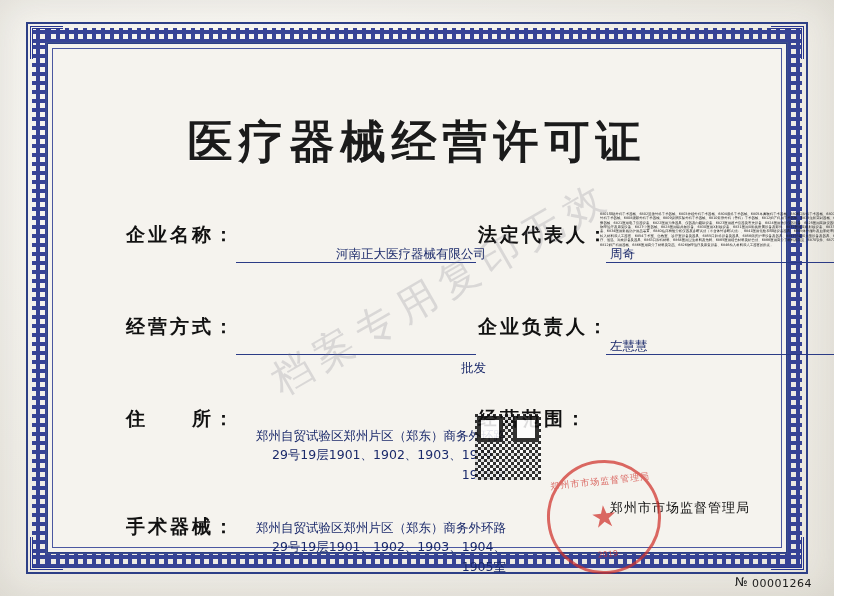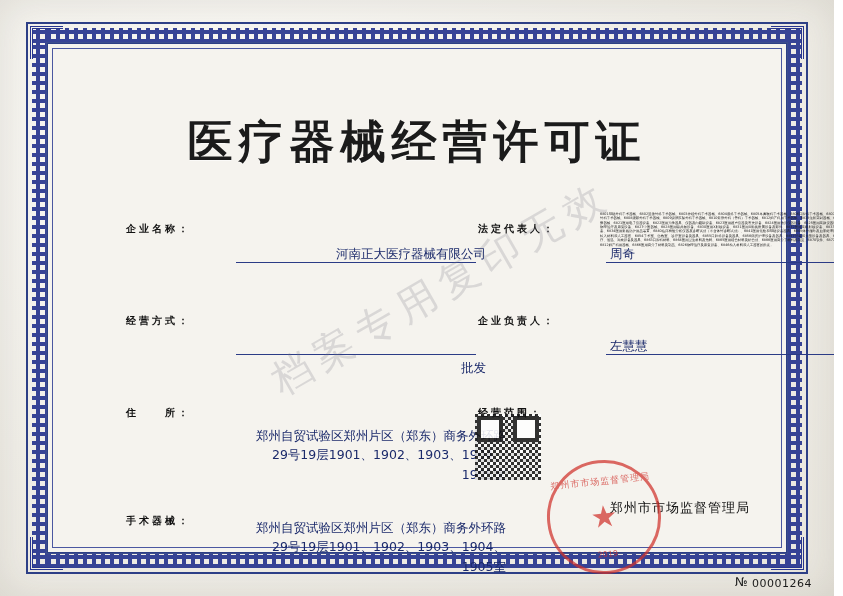--- a/index.html
+++ b/index.html
@@ -110,21 +110,21 @@
     top: 166px;
     left: 10px;
     right: 10px;
   }
   .row {
     position: relative;
     min-height: 38px;
   }
   .flabel {
     position: absolute;
-    font-size: 10px;
+    font-size: 19px;
     color: #111;
     font-weight: 600;
     letter-spacing: 3px;
     white-space: nowrap;
   }
   .fvalue {
     position: absolute;
     font-size: 12.5px;
     color: #1b2a6b;
     line-height: 1.55;

